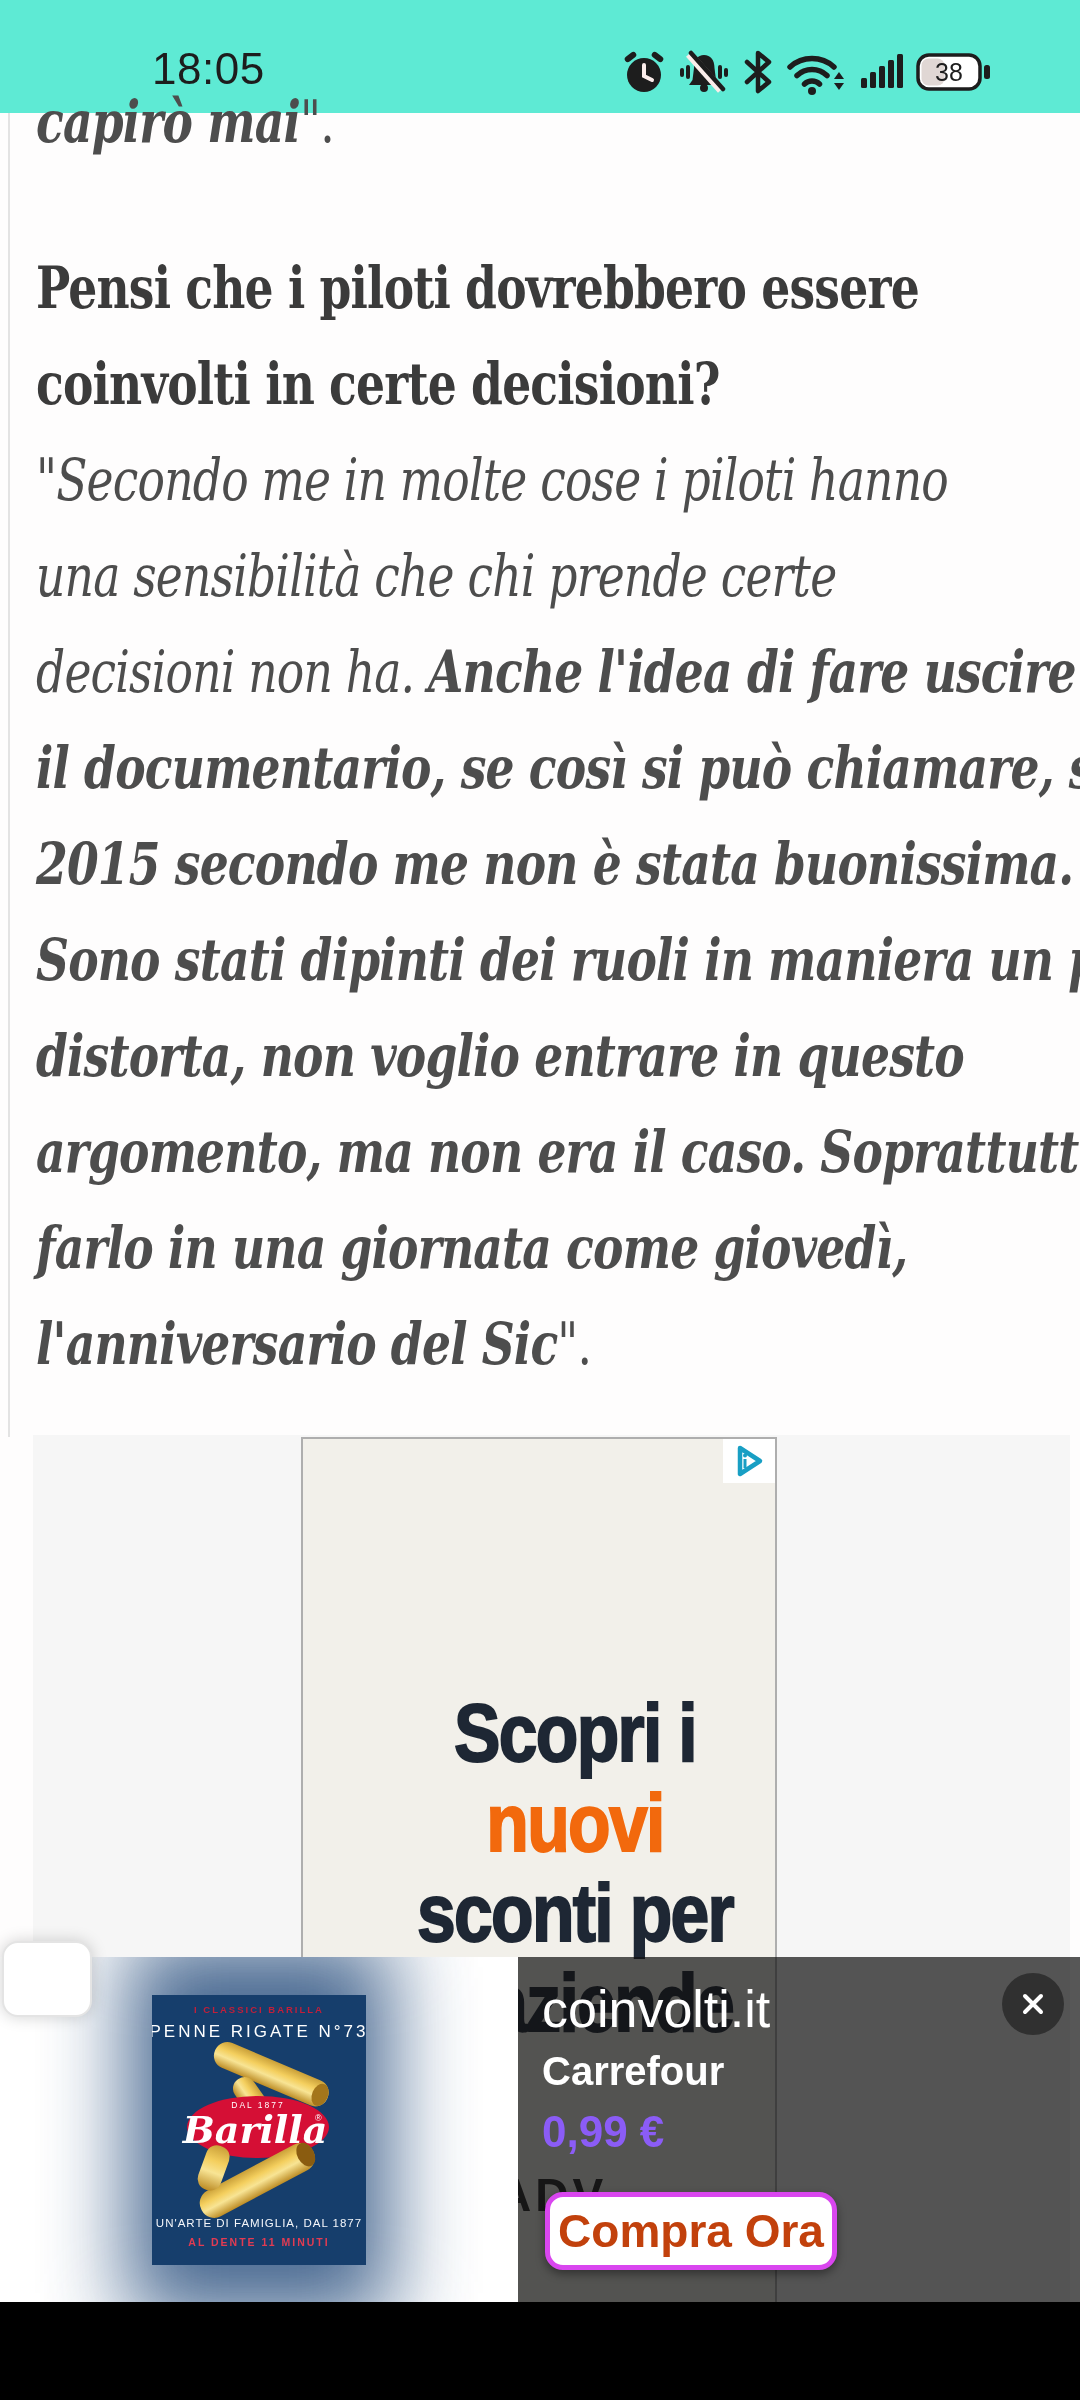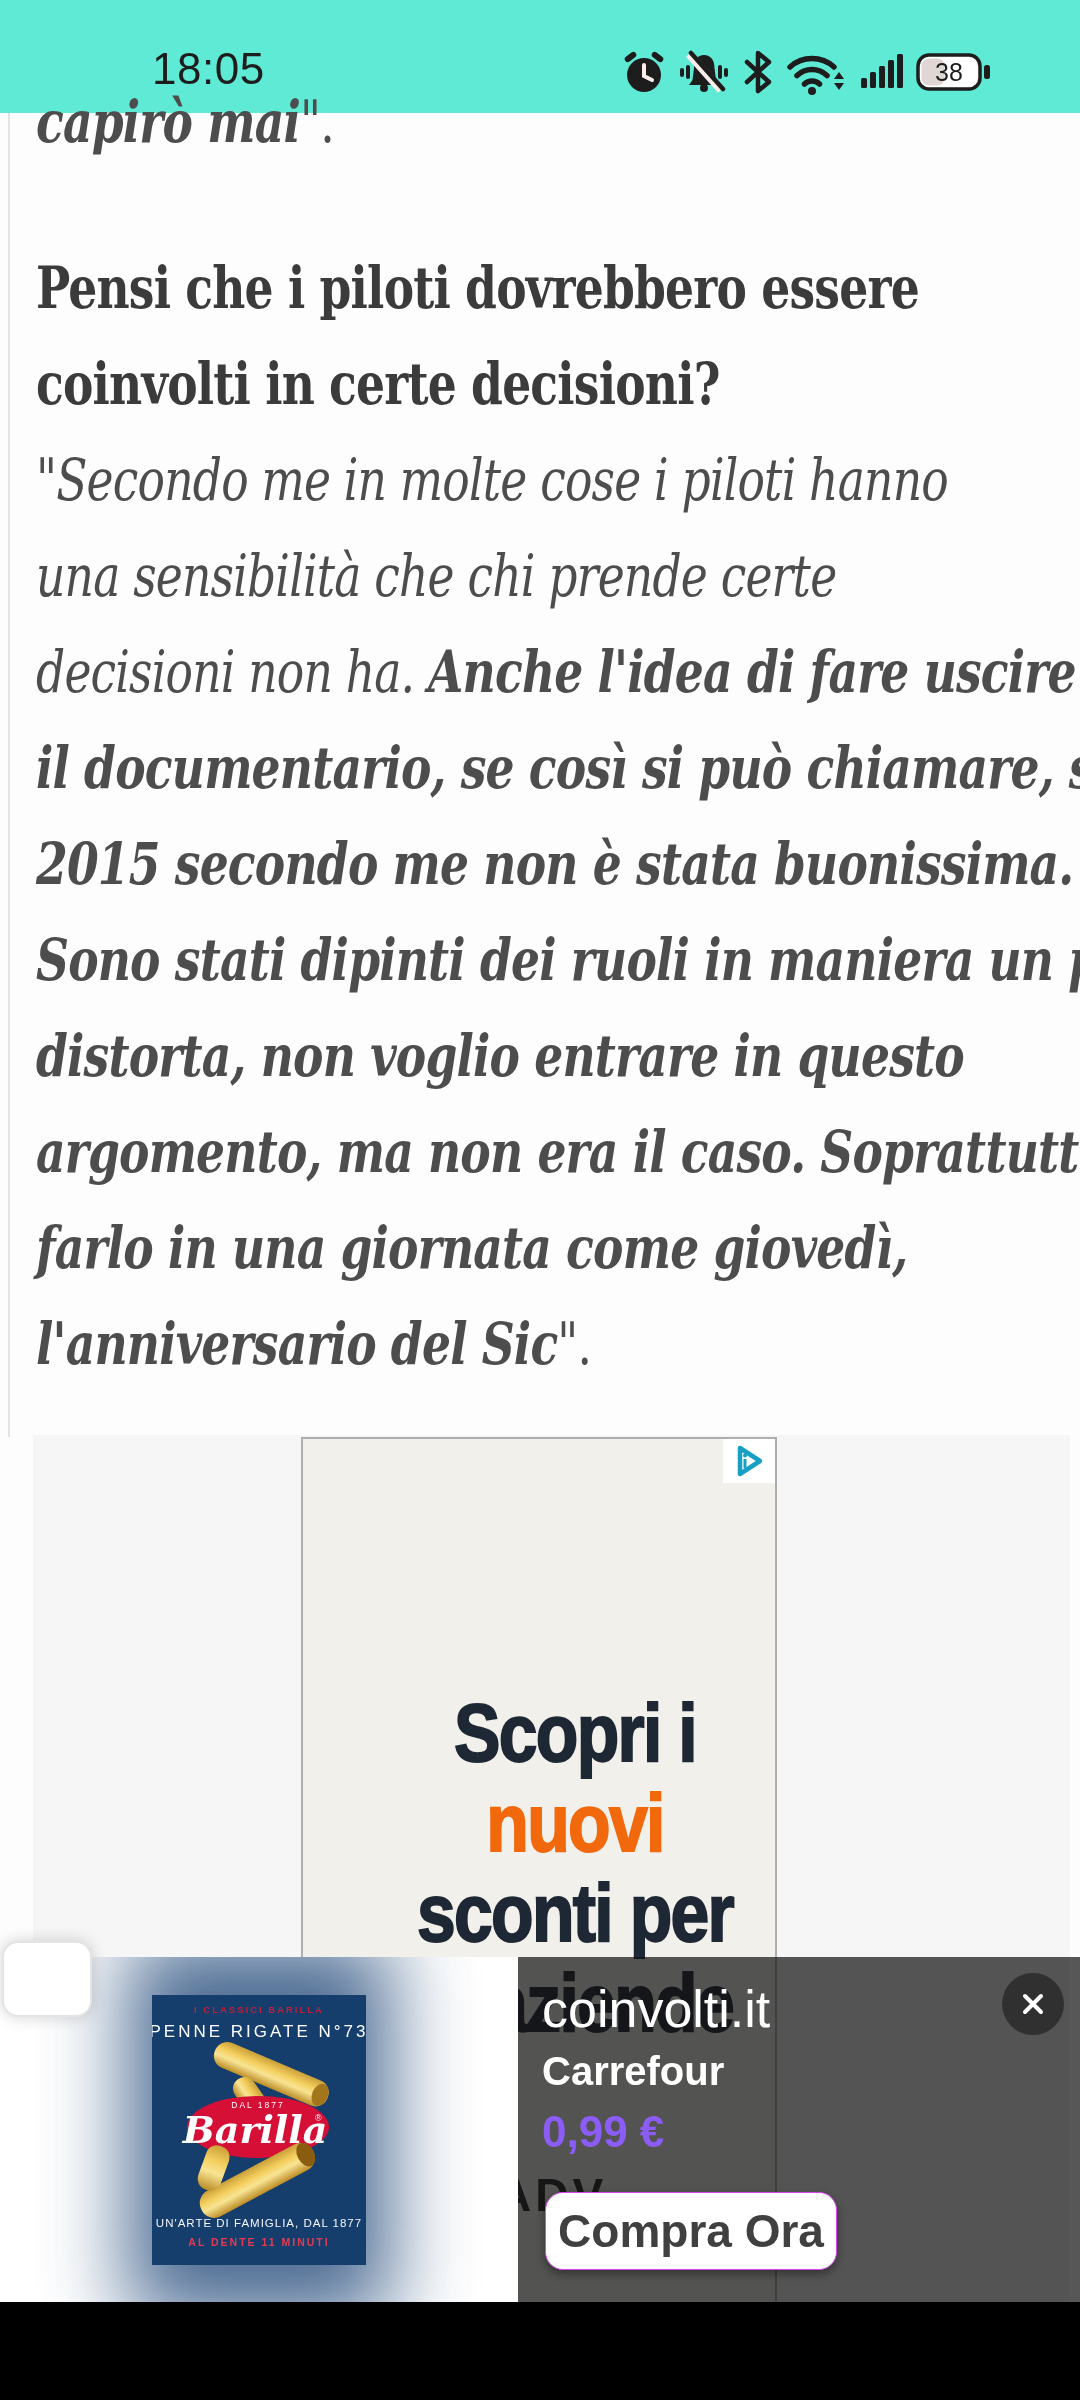--- a/index.html
+++ b/index.html
@@ -56,23 +56,23 @@
   .pasta-box { position:absolute; left:152px; top:38px; width:214px; height:270px; }
 
   .banner-right { position:absolute; left:518px; top:0; width:562px; height:345px; background:rgba(15,15,15,0.70); }
   .b-domain { position:absolute; left:24px; top:22px; font-size:52px; font-weight:400; color:#ffffff; }
   .b-close { position:absolute; top:16px; right:16px; width:62px; height:62px; border-radius:50%;
     background:#303030; display:flex; align-items:center; justify-content:center; cursor:pointer; }
   .b-name { position:absolute; left:24px; top:92px; font-size:40px; font-weight:700; color:#ffffff; }
   .b-price { position:absolute; left:24px; top:150px; font-size:44px; font-weight:700; color:#8b5cf6; }
   .b-cta {
     position:absolute; left:27px; top:235px; width:292px; height:78px; box-sizing:border-box;
-    background:#ffffff; border:1px solid #d946ef; border-radius:18px;
+    background:#ffffff; border:5px solid #d946ef; border-radius:18px;
     display:flex; align-items:center; justify-content:center;
-    font-size:46px; font-weight:700; color:#404040; box-shadow:0 4px 10px rgba(0,0,0,.4); cursor:pointer;
+    font-size:46px; font-weight:700; color:#c2410c; box-shadow:0 4px 10px rgba(0,0,0,.4); cursor:pointer;
   }
 
   .mini-tab { position:absolute; left:2px; top:1941px; width:86px; height:72px; background:#ffffff;
     border:2px solid #e4e4e4; border-radius:16px; box-shadow:0 0 16px rgba(0,0,0,.18); z-index:11; }
 
   .black-strip { position:absolute; left:0; top:2302px; width:1080px; height:98px; background:#000000; z-index:20; }
 </style>
 </head>
 <body>
 

